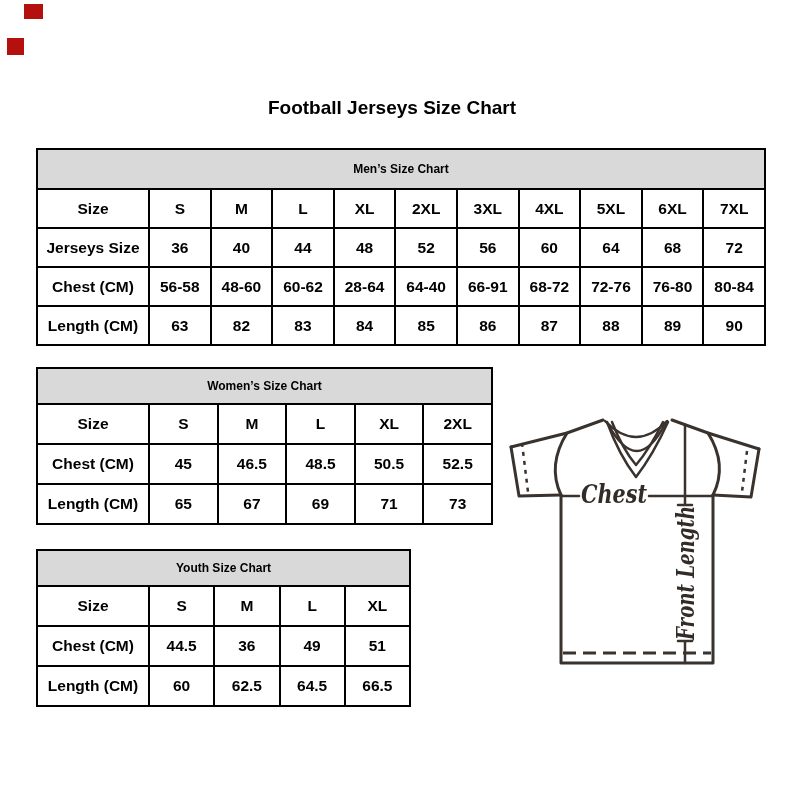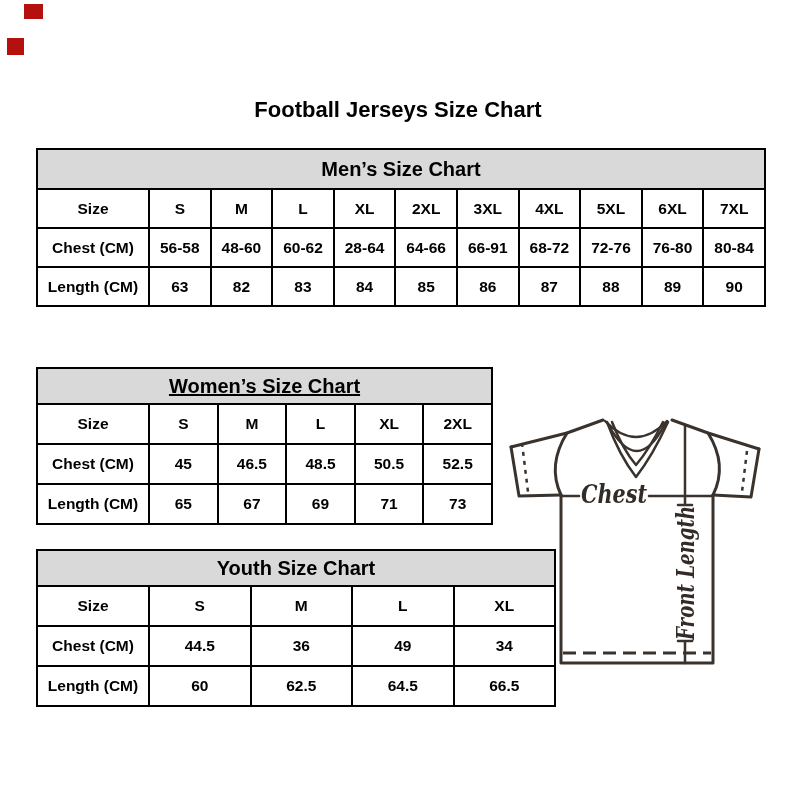--- a/index.html
+++ b/index.html
@@ -5,37 +5,37 @@
   html,body{margin:0;padding:0;background:#fff;}
   #page{position:relative;width:800px;height:800px;background:#ffffff;overflow:hidden;
         font-family:"Liberation Sans",sans-serif;color:#000;}
 
   
   .red-mark{position:absolute;background:#b3100e;}
   #mark1{left:24px;top:4px;width:19px;height:15px;}
   #mark2{left:7px;top:38px;width:17px;height:17px;}
 
   
-  #page-title{position:absolute;left:8px;top:97px;width:780px;text-align:center;
-              font-size:22px;font-weight:bold;letter-spacing:0;}
+  #page-title{position:absolute;left:2px;top:97px;width:780px;text-align:center;
+              font-size:19px;font-weight:bold;letter-spacing:0;}
 
   
   .size-table{position:absolute;border-collapse:collapse;table-layout:fixed;background:#fff;}
   .size-table th,.size-table td{border:2px solid #000;text-align:center;vertical-align:middle;
               font-weight:bold;color:#000;padding:0;font-family:"Liberation Sans",sans-serif;
               overflow:hidden;white-space:nowrap;}
-  .size-table th{background:#d9d9d9;font-size:20px;}
+  .size-table th{background:#d9d9d9;font-size:12px;}
   .size-table td{font-size:15.5px;}
   #mens-table{left:36px;top:148px;width:730px;}
   #mens-table th{height:38px;}
   #mens-table td{height:37px;}
   #womens-table{left:36px;top:367px;width:457px;}
-  #womens-table th{height:34px;text-decoration:underline;}
+  #womens-table th{height:34px;}
   #womens-table td{height:38px;}
-  #youth-table{left:36px;top:549px;width:520px;}
+  #youth-table{left:36px;top:549px;width:375px;}
   #youth-table th{height:34px;}
   #youth-table td{height:38px;}
 
   
   #jersey-svg{position:absolute;left:495px;top:395px;width:290px;height:290px;}
   .jline{fill:none;stroke:#3a322d;stroke-width:3;stroke-linejoin:round;stroke-linecap:round;}
   .jthin{fill:none;stroke:#3a322d;stroke-width:2.5;stroke-linejoin:round;stroke-linecap:round;}
   .jdash{fill:none;stroke:#3a322d;stroke-width:2.5;stroke-dasharray:4 5;}
   .jhem{fill:none;stroke:#3a322d;stroke-width:3;stroke-dasharray:13 7;}
   .jtext{fill:#332b27;font-family:"DejaVu Serif",serif;font-style:italic;font-weight:bold;}
@@ -77,26 +77,39 @@
           <td>L</td>
           <td>XL</td>
           <td>2XL</td>
           <td>3XL</td>
           <td>4XL</td>
           <td>5XL</td>
           <td>6XL</td>
           <td>7XL</td>
         </tr>
         <tr>
+          <td>Jerseys Size</td>
+          <td>36</td>
+          <td>40</td>
+          <td>44</td>
+          <td>48</td>
+          <td>52</td>
+          <td>56</td>
+          <td>60</td>
+          <td>64</td>
+          <td>68</td>
+          <td>72</td>
+        </tr>
+        <tr>
           <td>Chest (CM)</td>
           <td>56-58</td>
           <td>48-60</td>
           <td>60-62</td>
           <td>28-64</td>
-          <td>64-66</td>
+          <td>64-40</td>
           <td>66-91</td>
           <td>68-72</td>
           <td>72-76</td>
           <td>76-80</td>
           <td>80-84</td>
         </tr>
         <tr>
           <td>Length (CM)</td>
           <td>63</td>
           <td>82</td>
@@ -173,21 +186,21 @@
           <td>S</td>
           <td>M</td>
           <td>L</td>
           <td>XL</td>
         </tr>
         <tr>
           <td>Chest (CM)</td>
           <td>44.5</td>
           <td>36</td>
           <td>49</td>
-          <td>34</td>
+          <td>51</td>
         </tr>
         <tr>
           <td>Length (CM)</td>
           <td>60</td>
           <td>62.5</td>
           <td>64.5</td>
           <td>66.5</td>
         </tr>
       </tbody>
   </table>

